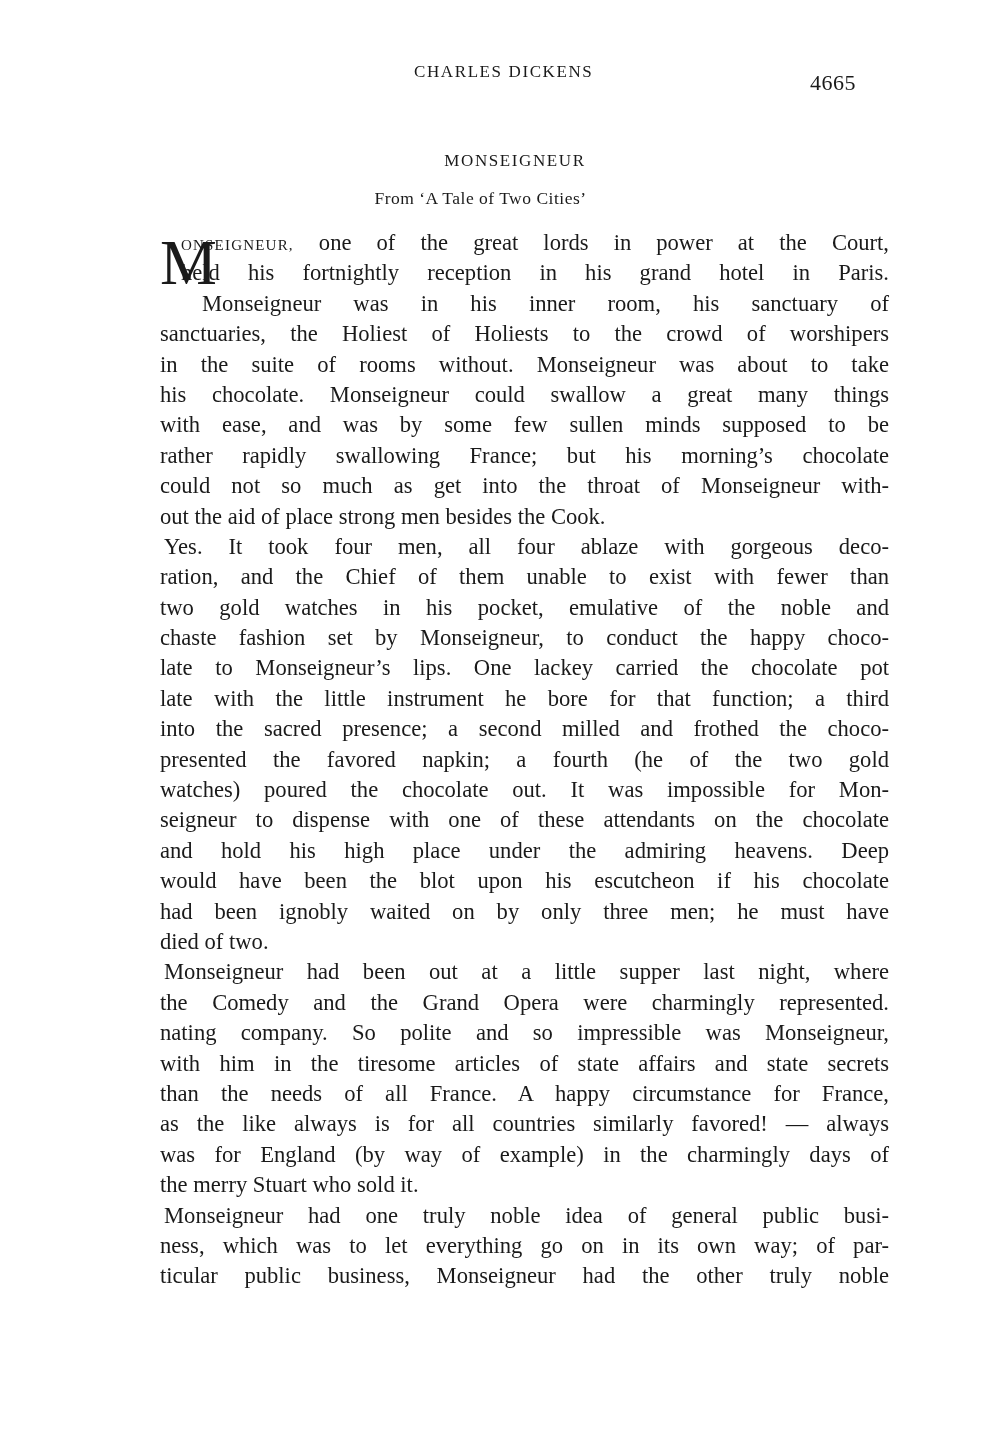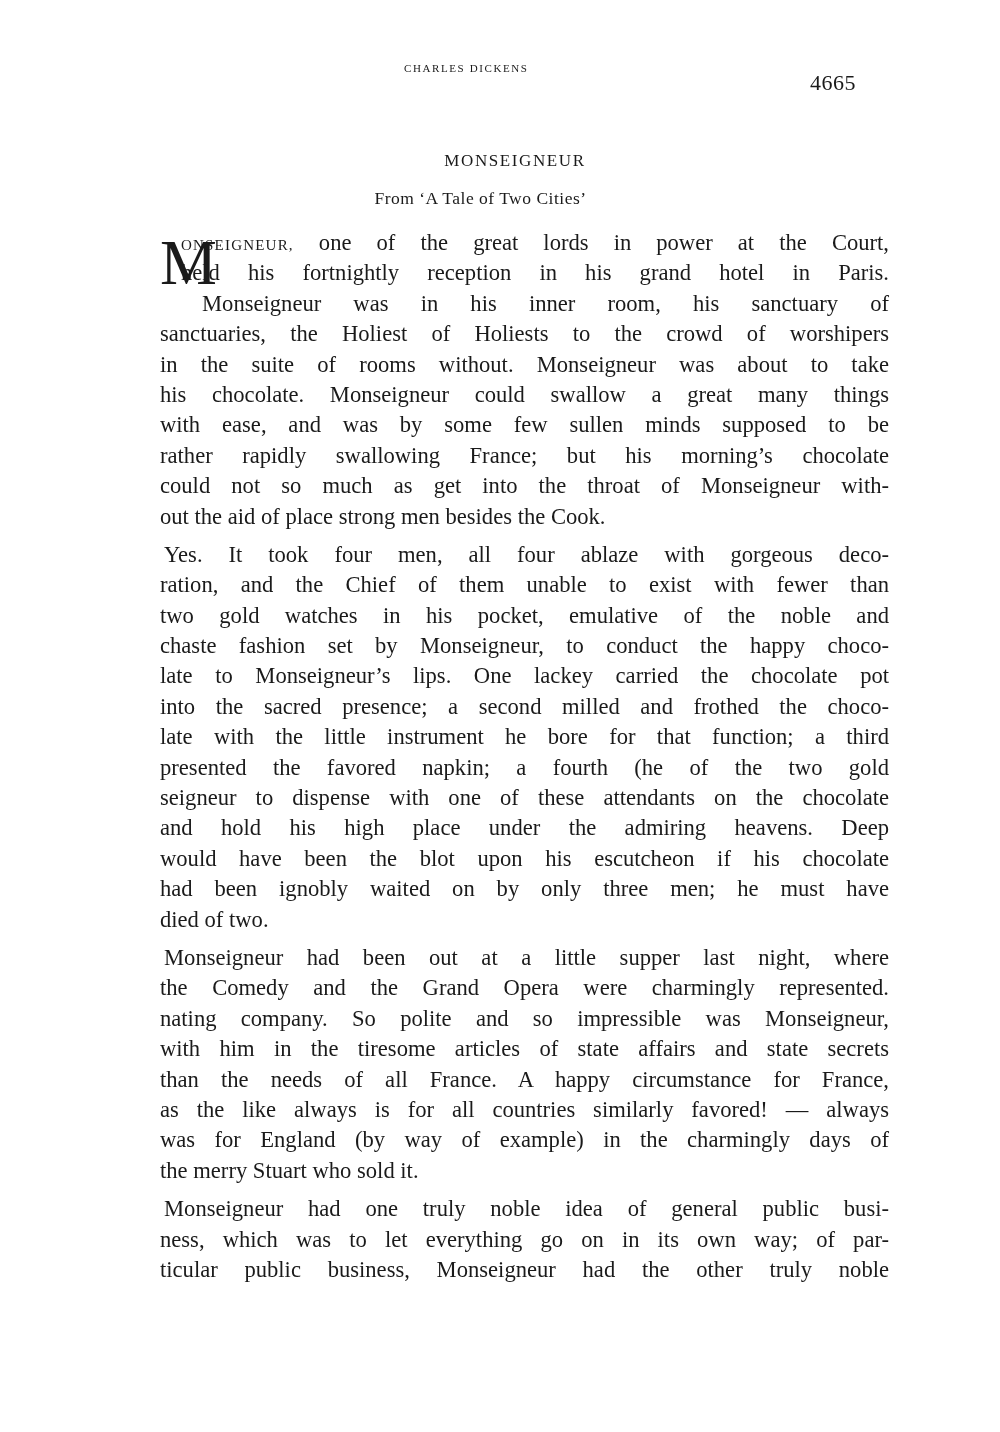--- a/index.html
+++ b/index.html
@@ -2,22 +2,22 @@
 <html><head>
 <meta charset="utf-8">
 <style>
   html, body { margin: 0; padding: 0; background: #ffffff; }
   body {
     width: 1000px; height: 1432px; position: relative; overflow: hidden;
     font-family: "Liberation Serif", "DejaVu Serif", serif;
     color: #1a1a1a;
   }
   .running-head {
-    position: absolute; top: 62px; left: 404px;
-    font-size: 11px; letter-spacing: 1.6px;
+    position: absolute; top: 62px; left: 414px;
+    font-size: 17px; letter-spacing: 1.6px;
   }
   .page-number {
     position: absolute; top: 70px; left: 810px;
     font-size: 22px; letter-spacing: 0.5px;
   }
   .title {
     position: absolute; top: 151px; left: 0; width: 1000px; text-align: center;
     font-size: 17px; letter-spacing: 1.6px; padding-left: 30px; box-sizing: border-box;
   }
   .subtitle {
@@ -26,21 +26,21 @@
   }
   .body-text {
     position: absolute; top: 228px; left: 160px; width: 729px;
     font-size: 22.6px; line-height: 30.4px;
   }
   .line {
     display: block; white-space: nowrap; text-align: justify; text-align-last: justify;
     height: 30.4px;
   }
   .line.last { text-align-last: left; }
-  .line.para-first { padding-left: 4px; margin-top: 8px; }
+  .line.para-first { padding-left: 4px; }
   .line.drop-indent { padding-left: 21px; }
   .line.drop-indent-2 { padding-left: 42px; }
   .drop-cap {
     position: absolute; left: 0; top: 6px;
     font-size: 64px; line-height: 58px; font-weight: normal;
   }
   .smallcaps { font-size: 15px; letter-spacing: 1.2px; }
 </style>
 </head>
 <body>
@@ -66,23 +66,24 @@
     <span class="line">could not so much as get into the throat of Monseigneur with-</span>
     <span class="line last">out the aid of place strong men besides the Cook.</span>
   </div>
 
   <div>
     <span class="line para-first">Yes.  It took four men, all four ablaze with gorgeous deco-</span>
     <span class="line">ration, and the Chief of them unable to exist with fewer than</span>
     <span class="line">two gold watches in his pocket, emulative of the noble and</span>
     <span class="line">chaste fashion set by Monseigneur, to conduct the happy choco-</span>
     <span class="line">late to Monseigneur’s lips.  One lackey carried the chocolate pot</span>
+    <span class="line">late with the little instrument he bore for that function; a third</span>
     <span class="line">into the sacred presence; a second milled and frothed the choco-</span>
-    <span class="line">late with the little instrument he bore for that function; a third</span>
     <span class="line">presented the favored napkin; a fourth (he of the two gold</span>
+    <span class="line">watches) poured the chocolate out.  It was impossible for Mon-</span>
     <span class="line">seigneur to dispense with one of these attendants on the chocolate</span>
     <span class="line">and hold his high place under the admiring heavens.  Deep</span>
     <span class="line">would have been the blot upon his escutcheon if his chocolate</span>
     <span class="line">had been ignobly waited on by only three men; he must have</span>
     <span class="line last">died of two.</span>
   </div>
 
   <div>
     <span class="line para-first">Monseigneur had been out at a little supper last night, where</span>
     <span class="line">the Comedy and the Grand Opera were charmingly represented.</span>

